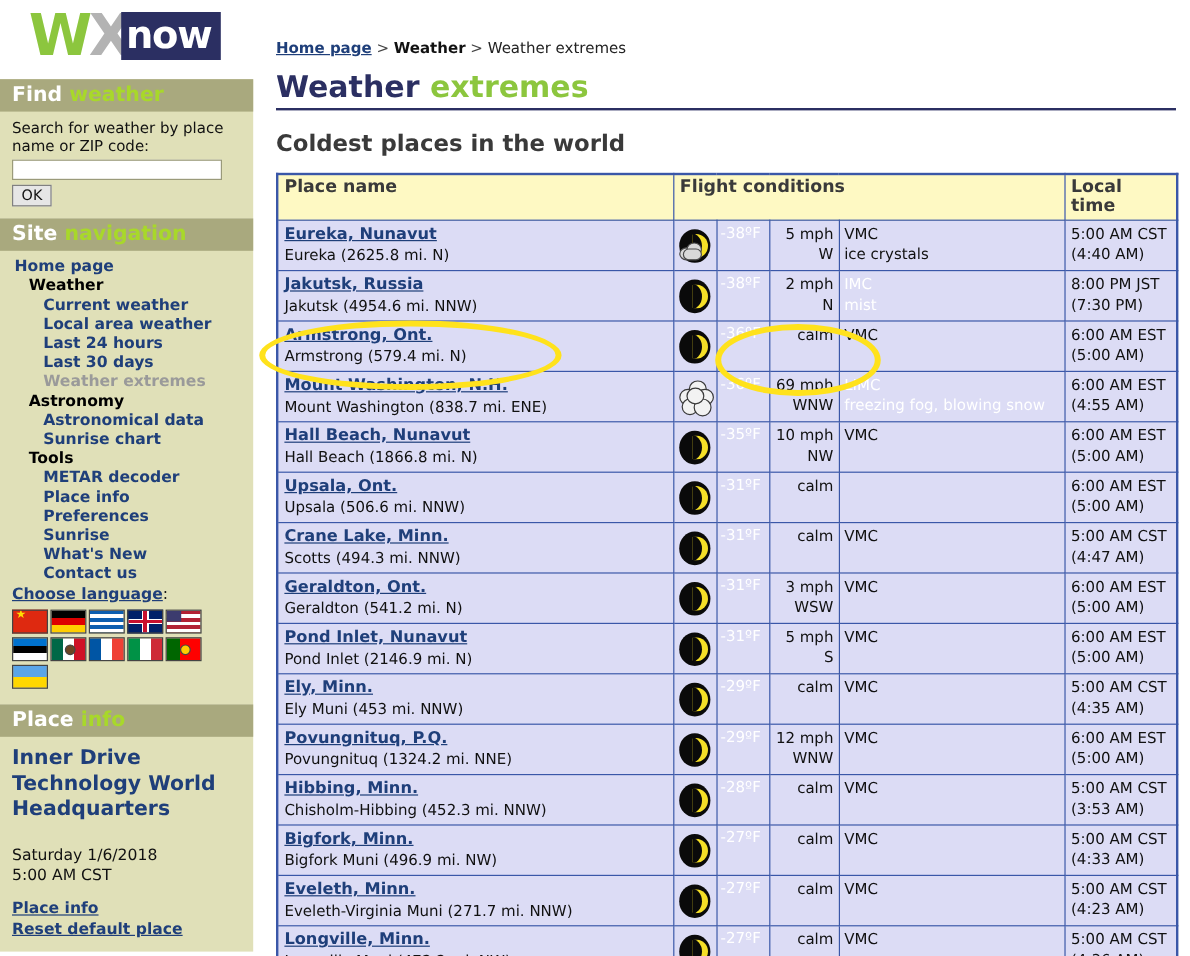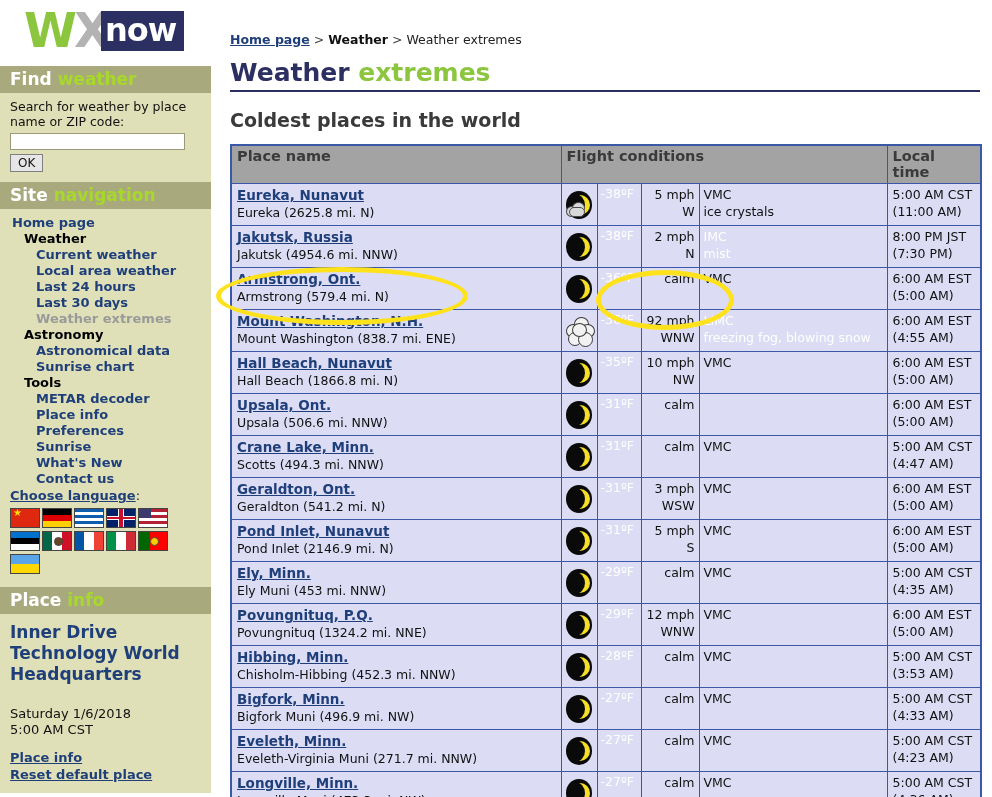--- a/index.html
+++ b/index.html
@@ -63,21 +63,21 @@
   .breadcrumb .bc-cur{color:#222;}
 
   h1.page-title{font-size:25px;font-weight:bold;color:#2b2f62;margin:11px 0 0 2px;
                 border-bottom:2px solid #2b2f62;padding-bottom:3px;width:750px;}
   h1.page-title .hl{color:#8cc63e;}
   h2.section-title{font-size:19px;font-weight:bold;color:#3a3a3a;margin:17px 0 13px 2px;}
 
   table.extremes{border-collapse:collapse;margin-left:2px;width:750px;
                  border:2px solid #3a57a8;table-layout:fixed;}
   table.extremes th,table.extremes td{border:1px solid #3a57a8;padding:0;vertical-align:top;}
-  table.extremes th{background:#a3a3a3;color:#3a3a3a;font-weight:bold;font-size:14.5px;
+  table.extremes th{background:#fef9c3;color:#3a3a3a;font-weight:bold;font-size:14.5px;
                     text-align:left;padding:2px 5px 3px 5px;height:20px;}
   .row-alt td{background:#dcdcf5;}
 
   .c-place{width:330px;background:#dcdcf5;padding:3px 5px 4px 5px !important;}
   .c-place .pl-link{color:#1f3f7a;font-weight:bold;text-decoration:underline;font-size:13.5px;
                     display:block;line-height:17px;}
   .c-place .pl-sub{color:#111;font-size:12.5px;line-height:17px;display:block;}
 
   .c-icon{width:36px;background:#ffffff;text-align:center;vertical-align:middle !important;}
   .c-temp{width:44px;background:#ff0000;color:#ffffff;font-size:12.5px;font-weight:normal;
@@ -242,21 +242,21 @@
             <td class="c-wind">
               <div>5 mph</div>
               <div>W</div>
             </td>
             <td class="c-cond cond-vmc">
               <div>VMC</div>
               <div>ice crystals</div>
             </td>
             <td class="c-time">
               <div>5:00 AM CST</div>
-              <div>(11:00 AM)</div>
+              <div>(4:40 AM)</div>
             </td>
           </tr>
           <tr class="row-alt">
             <td class="c-place">
               <a href="#" class="pl-link">Jakutsk, Russia</a>
               <span class="pl-sub">Jakutsk (4954.6 mi. NNW)</span>
             </td>
             <td class="c-icon"><span class="ico"><span class="moon-disc"></span><span class="moon-crescent"></span></span></td>
             <td class="c-temp">-38ºF</td>
             <td class="c-wind">
@@ -300,21 +300,21 @@
             <td class="c-icon"><span class="ico"><span class="cloud-full">
                   <i></i>
                   <i></i>
                   <i></i>
                   <i></i>
                   <i></i>
                   <i></i>
                 </span></span></td>
             <td class="c-temp">-36ºF</td>
             <td class="c-wind">
-              <div>92 mph</div>
+              <div>69 mph</div>
               <div>WNW</div>
             </td>
             <td class="c-cond cond-imc">
               <div>LIMC</div>
               <div>freezing fog, blowing snow</div>
             </td>
             <td class="c-time">
               <div>6:00 AM EST</div>
               <div>(4:55 AM)</div>
             </td>

